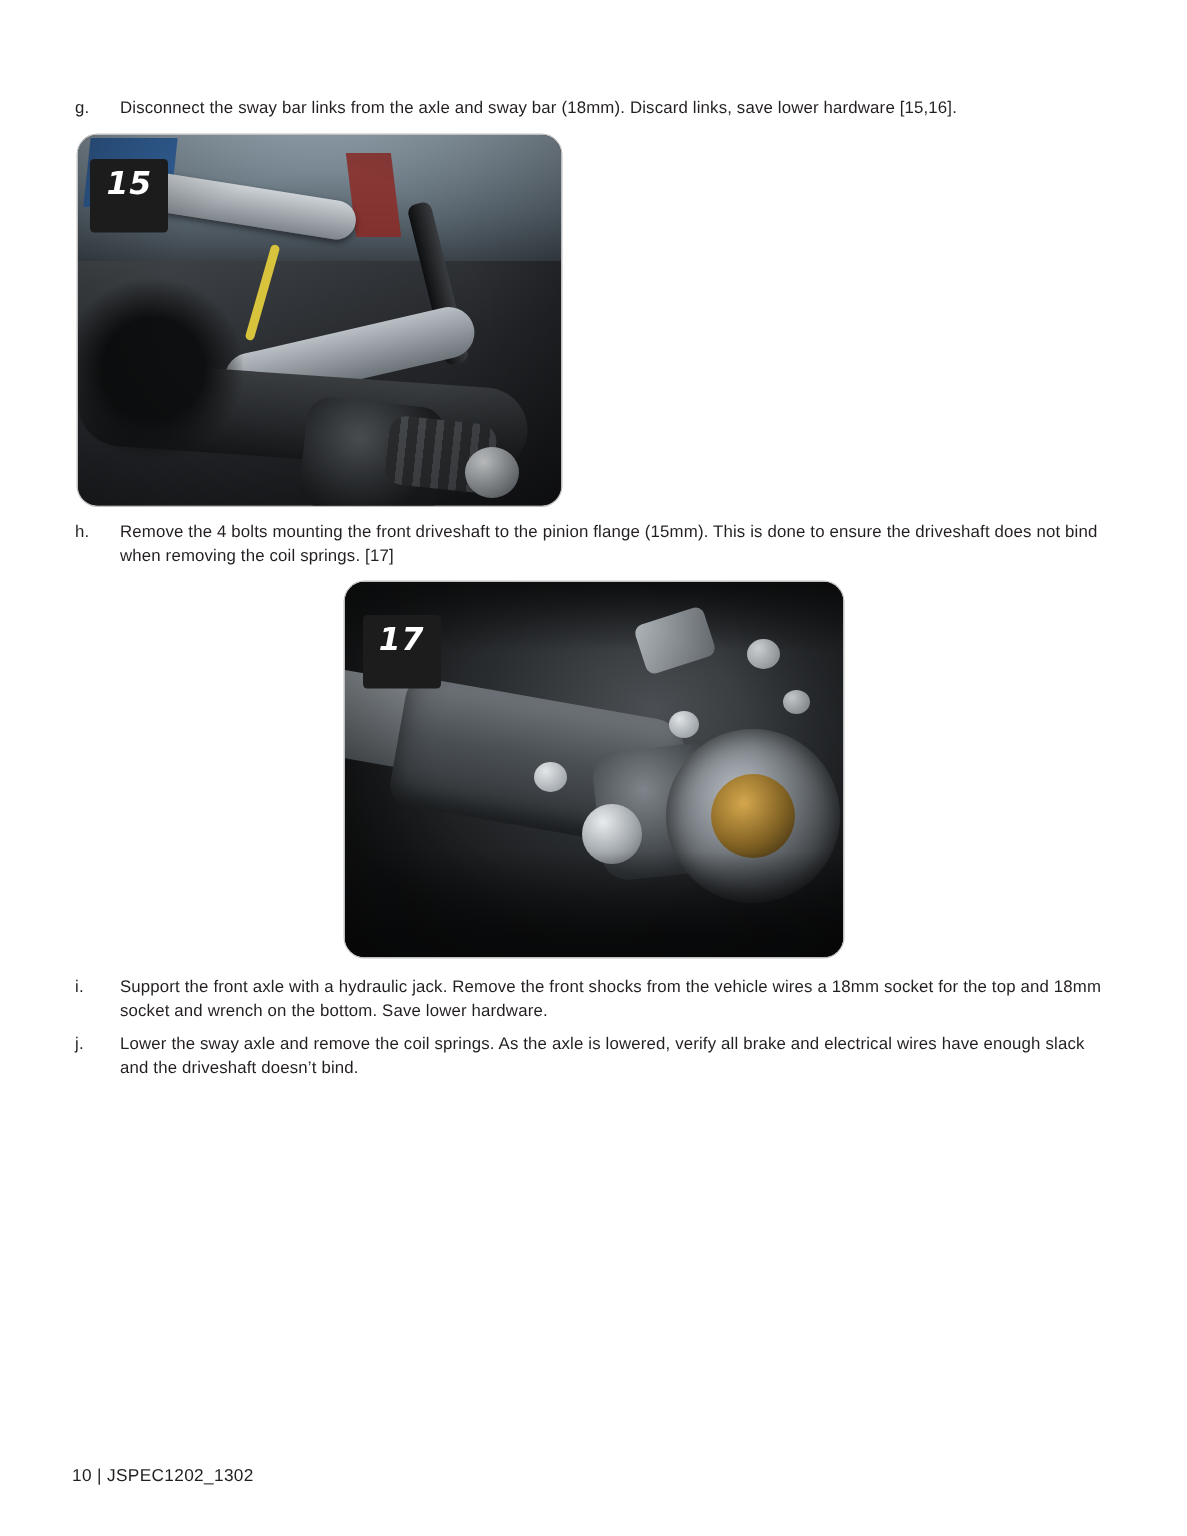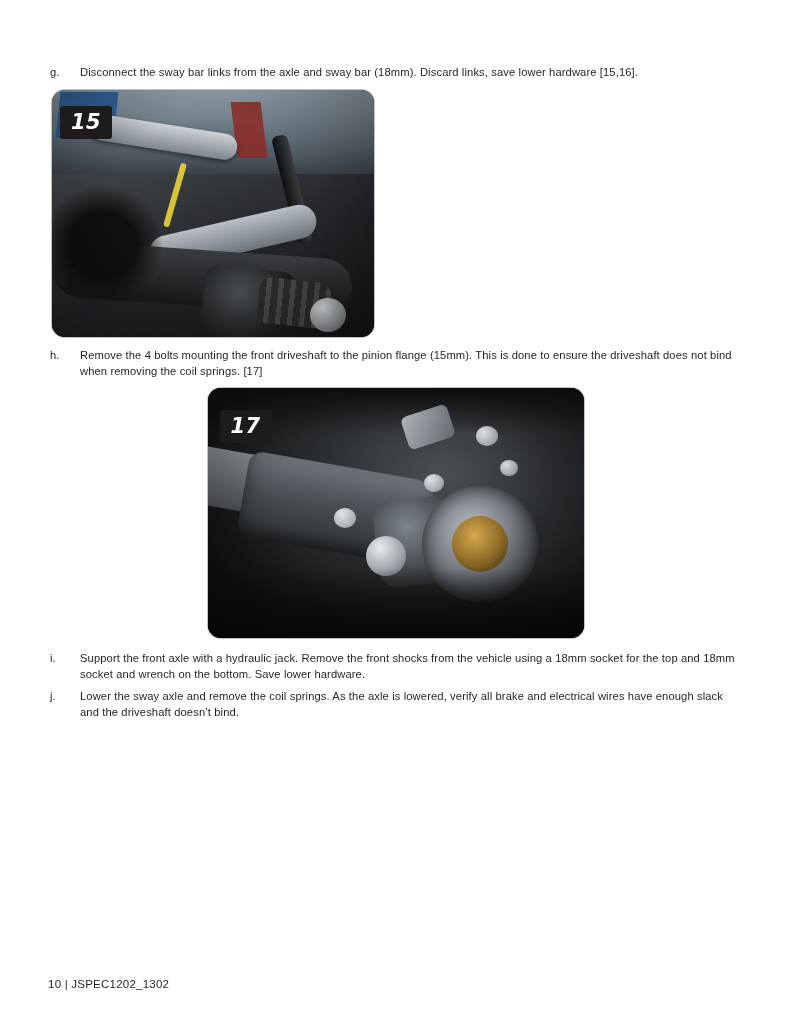--- a/index.html
+++ b/index.html
@@ -61,34 +61,34 @@
 
   .photo {
     position: relative;
     border-radius: 13px;
     overflow: hidden;
     background: #1b1b1b;
     box-shadow: 0 0 0 1px rgba(0,0,0,0.25);
   }
   .photo.p15 { width: 322px; height: 247px; }
   .photo.p16 { width: 330px; height: 247px; }
-  .photo.p17 { width: 376px; height: 250px; text-align: right; }
+  .photo.p17 { width: 332px; height: 250px; text-align: right; }
 
   .badge {
     position: absolute;
     top: 16px;
     left: 8px;
     background: #1c1c1c;
     color: #ffffff;
     font-family: "DejaVu Sans", sans-serif;
     font-weight: bold;
     font-style: italic;
     font-size: 21px;
     line-height: 1;
-    padding: 6px 11px 6px 11px;
+    padding: 6px 11px 22px 11px;
     border-radius: 3px;
     letter-spacing: 0.5px;
     z-index: 6;
   }
   .photo.p17 .badge { top: 22px; left: 12px; }
 
   
   .scene {
     position: absolute;
     inset: 0;
@@ -281,21 +281,21 @@
         <div class="b4"></div>
         <div class="shadowbottom"></div>
       </div>
       <div class="vig"></div>
       <div class="badge">17</div>
     </div>
   </div>
 
   <div class="step step-i">
     <div class="marker">i.</div>
-    <div class="text">Support the front axle with a hydraulic jack. Remove the front shocks from the vehicle using a 18mm socket for the top and 18mm socket and wrench on the bottom. Save lower hardware.</div>
+    <div class="text">Support the front axle with a hydraulic jack. Remove the front shocks from the vehicle wires a 18mm socket for the top and 18mm socket and wrench on the bottom. Save lower hardware.</div>
   </div>
 
   <div class="step step-j">
     <div class="marker">j.</div>
     <div class="text">Lower the sway axle and remove the coil springs. As the axle is lowered, verify all brake and electrical wires have enough slack and the driveshaft  doesn’t bind.</div>
   </div>
 
   <div class="footer">10 | JSPEC1202_1302</div>
 
 </div>

